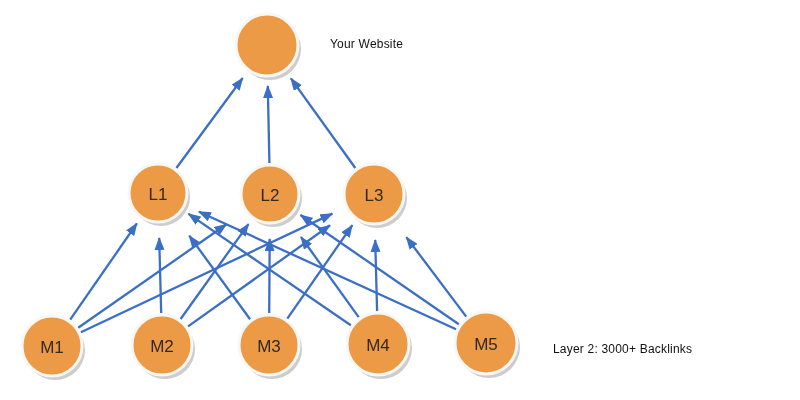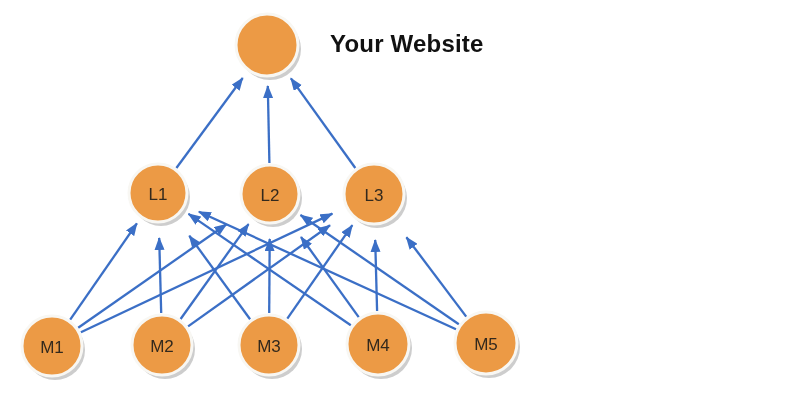--- a/index.html
+++ b/index.html
@@ -13,22 +13,22 @@
   }
   #diagram-svg { position: absolute; left: 0; top: 0; }
   #diagram-svg text {
     font-family: "Liberation Sans", sans-serif;
     font-size: 17px;
     font-weight: 400;
   }
   .big-label {
     position: absolute;
     transform: translateY(-50%);
-    font-size: 24px;
-    font-weight: bold;
+    font-size: 12px;
+    font-weight: normal;
     color: #111111;
     white-space: nowrap;
     letter-spacing: 0.2px;
   }
   .label-website { left: 330px; top: 44px; }
   .label-layer1  { left: 455px; top: 196px; }
   .label-layer2  { left: 553px; top: 349px; }
 </style>
 </head>
 <body>
@@ -83,13 +83,14 @@
         <text x="269" y="345" dy="1" text-anchor="middle" dominant-baseline="central" fill="#33291D">M3</text>
         <circle cx="381" cy="348" r="31" fill="#CDCDCD"></circle>
         <circle cx="378" cy="344" r="31" fill="#EC9A45" stroke="#F8F7F3" stroke-width="3"></circle>
         <text x="378" y="344" dy="1" text-anchor="middle" dominant-baseline="central" fill="#33291D">M4</text>
         <circle cx="489" cy="347" r="31" fill="#CDCDCD"></circle>
         <circle cx="486" cy="343" r="31" fill="#EC9A45" stroke="#F8F7F3" stroke-width="3"></circle>
         <text x="486" y="343" dy="1" text-anchor="middle" dominant-baseline="central" fill="#33291D">M5</text>
       </g>
     </svg>
   <div class="big-label label-website">Your Website</div>
+  <div class="big-label label-layer2">Layer 2: 3000+ Backlinks</div>
 </div>
 
 </body></html>

